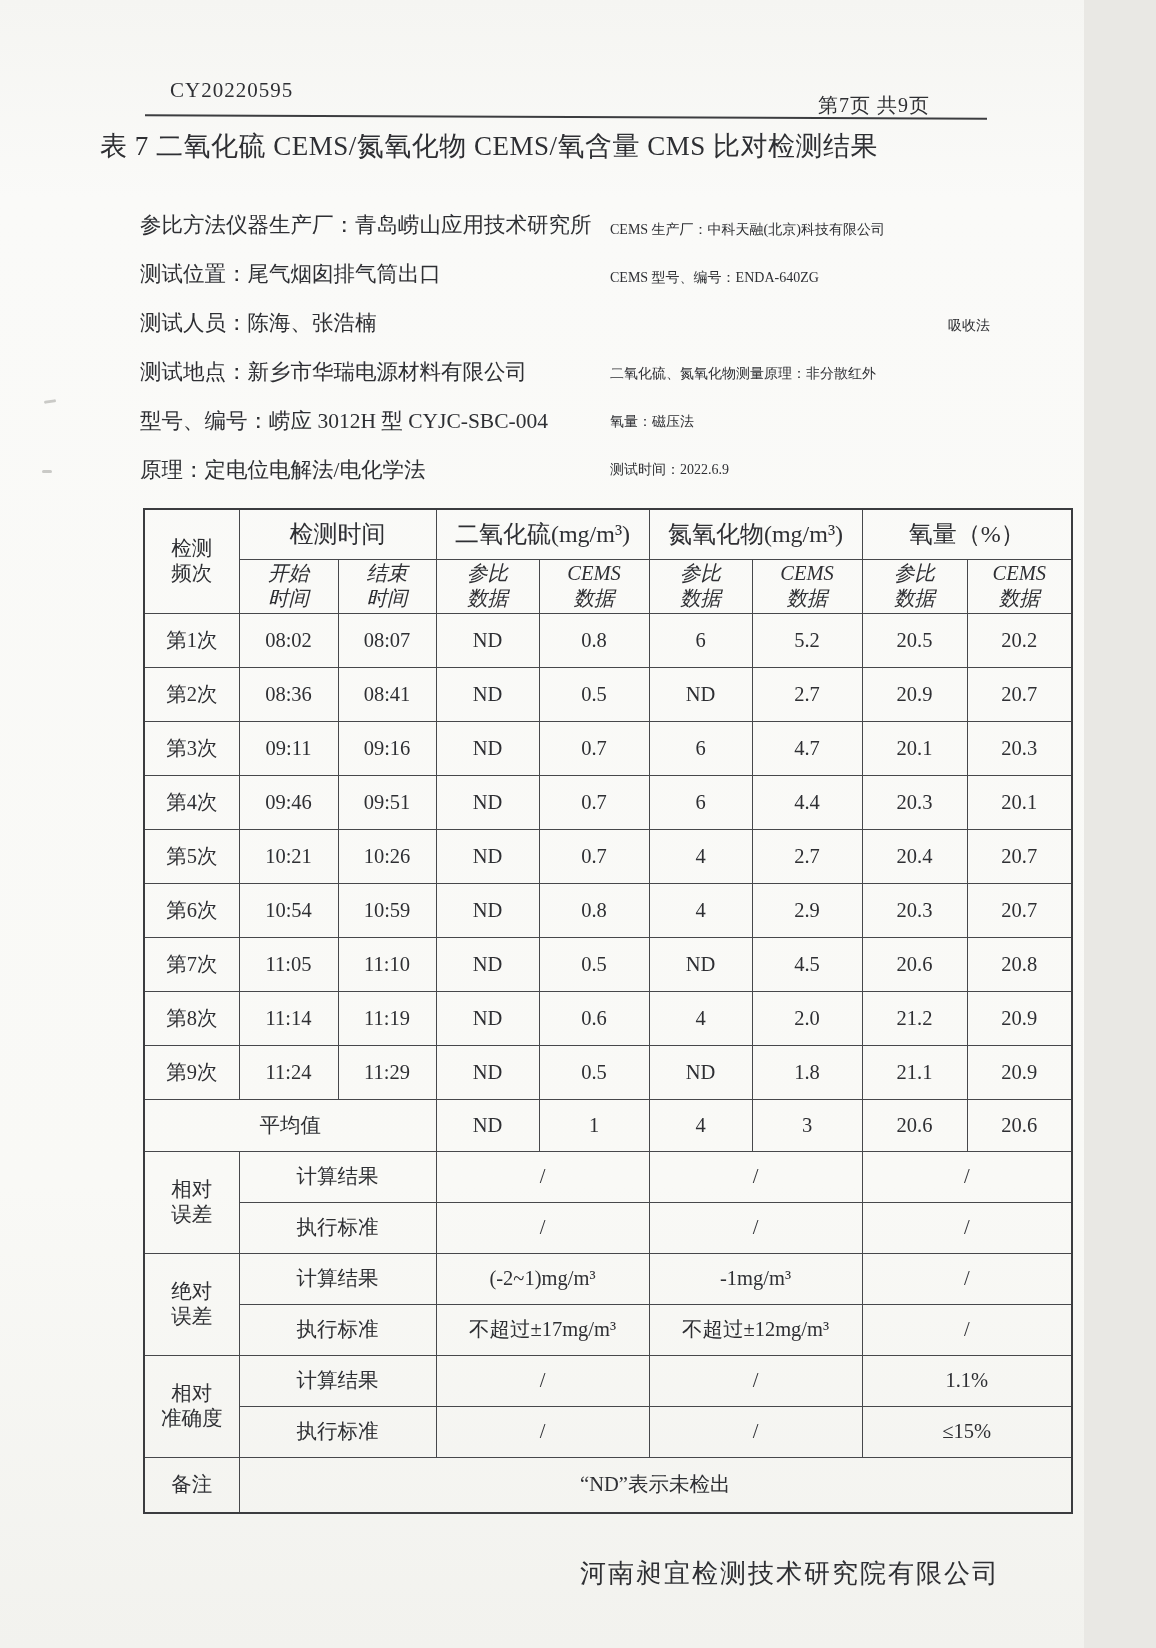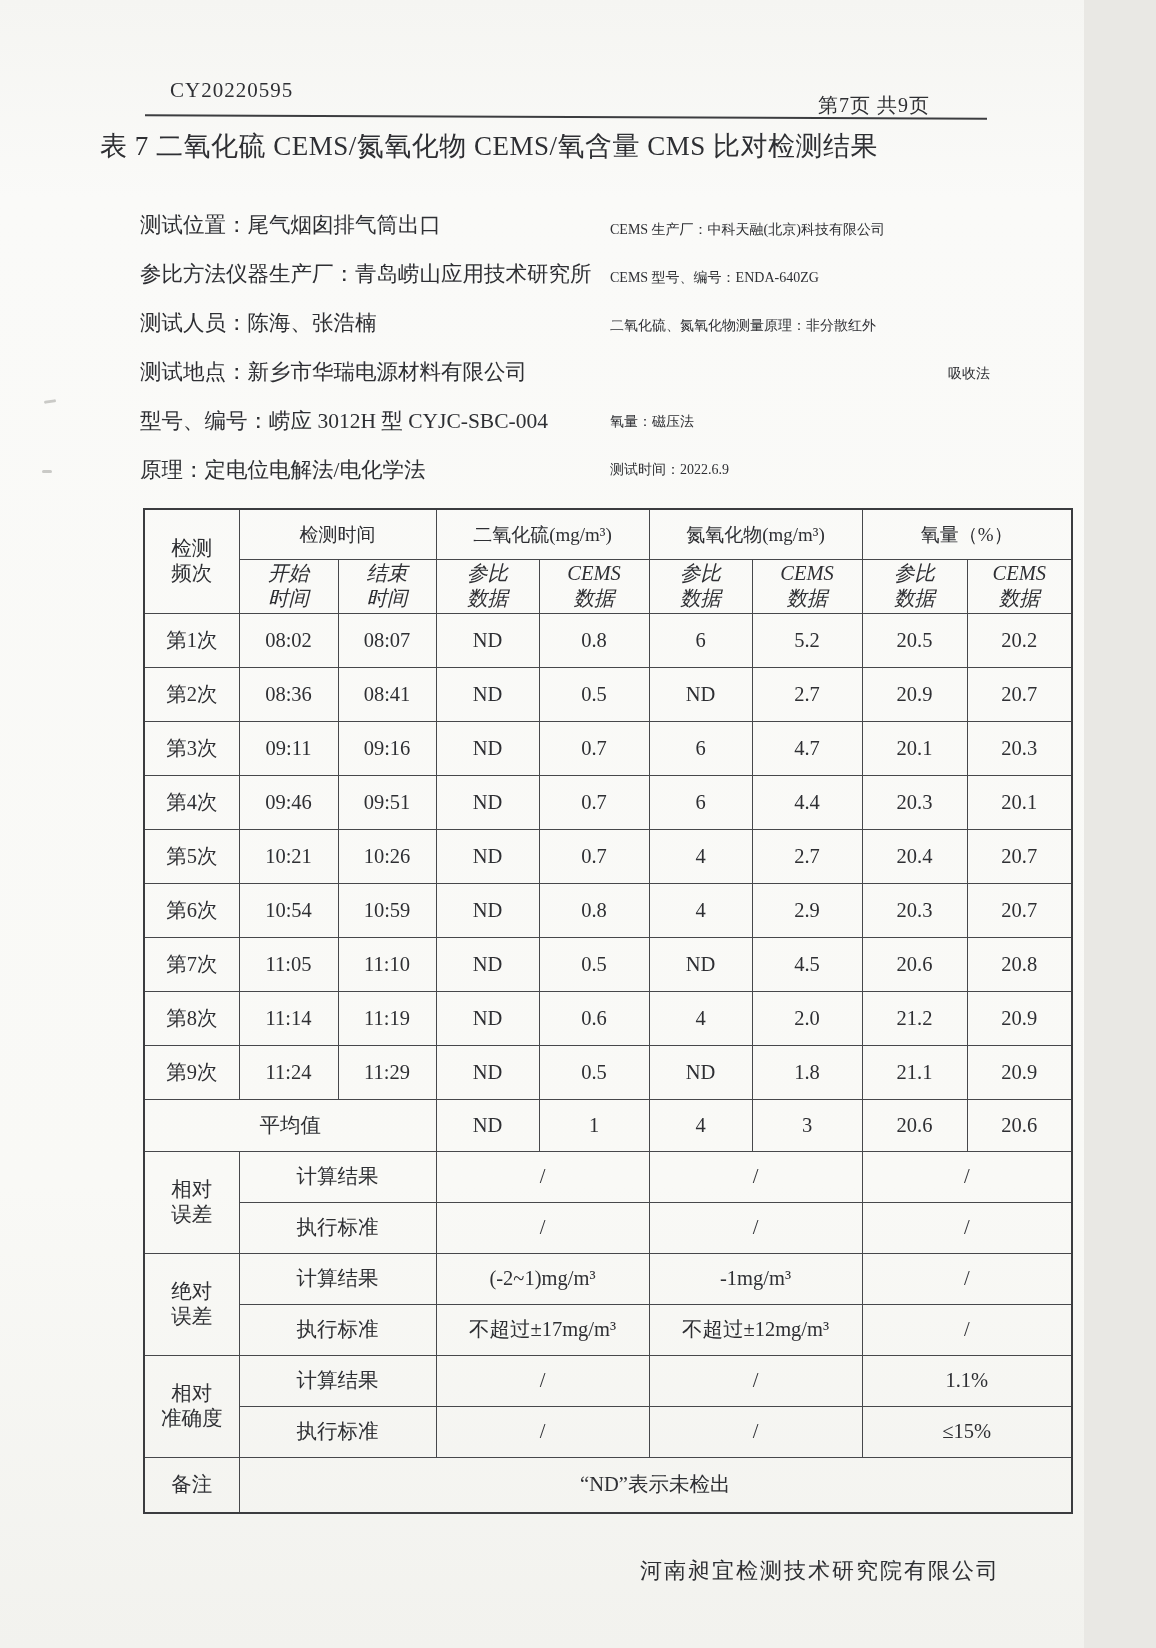--- a/index.html
+++ b/index.html
@@ -32,61 +32,61 @@
     position:absolute; left:143px; top:508px; width:928px;
     border-collapse:collapse; table-layout:fixed;
     border:2px solid #3b3c3f;
   }
   #cmp td {
     border:1.5px solid #47484b;
     text-align:center; vertical-align:middle;
     font-size:20.5px; line-height:1.22;
     white-space:pre-line; padding:0;
   }
-  #cmp td.grp { font-size:19px; }
+  #cmp td.grp { font-size:24px; }
   tr.r-h1   { height:50px; }
   tr.r-h2   { height:54px;font-style:italic; }
   tr.r-data { height:54px; }
   tr.r-avg  { height:52px; }
   tr.r-sec  { height:51px;margin-left:12px; }
   tr.r-note { height:56px; }
 
   .footer {
     position:absolute; left:0; top:1556px; width:1000px;
-    text-align:right; font-size:22px; letter-spacing:2px;
+    text-align:right; font-size:26px; letter-spacing:2px;
   }
   .art { position:absolute; background:#9a9a96; opacity:0.5; border-radius:2px; }
   .art1 { left:44px;  top:400px; width:12px; height:3px; transform:rotate(-8deg); }
   .art2 { left:42px;  top:470px; width:10px; height:3px; }
 </style>
 </head>
 <body>
 
 <div id="sheet">
 
   <div class="hdr-left">CY20220595</div>
   <div class="hdr-right">第7页 共9页</div>
   <div class="hdr-rule"></div>
 
   <h1 class="title">表 7  二氧化硫 CEMS/氮氧化物 CEMS/氧含量 CMS 比对检测结果</h1>
 
   <div class="meta-left">
+    <div class="line">参比方法仪器生产厂：青岛崂山应用技术研究所</div>
     <div class="line">测试位置：尾气烟囱排气筒出口</div>
-    <div class="line">参比方法仪器生产厂：青岛崂山应用技术研究所</div>
     <div class="line">测试人员：陈海、张浩楠</div>
     <div class="line">测试地点：新乡市华瑞电源材料有限公司</div>
     <div class="line">型号、编号：崂应 3012H 型  CYJC-SBC-004</div>
     <div class="line">原理：定电位电解法/电化学法</div>
   </div>
 
   <div class="meta-right">
     <div class="line">CEMS 生产厂：中科天融(北京)科技有限公司</div>
     <div class="line">CEMS 型号、编号：ENDA-640ZG</div>
+    <div class="line align-right">吸收法</div>
     <div class="line">二氧化硫、氮氧化物测量原理：非分散红外</div>
-    <div class="line align-right">吸收法</div>
     <div class="line">氧量：磁压法</div>
     <div class="line">测试时间：2022.6.9</div>
   </div>
 
   <table id="cmp">
     <colgroup>
       <col style="width:95px">
         <col style="width:99px">
         <col style="width:98px">
       <col style="width:103px">

